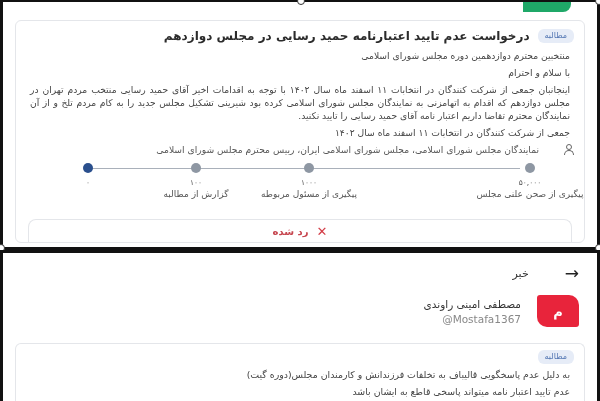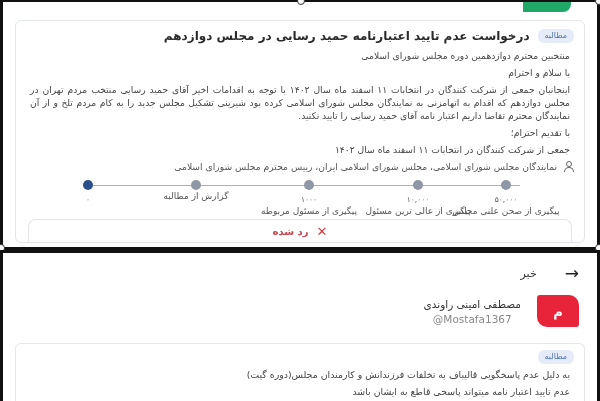--- a/index.html
+++ b/index.html
@@ -13,44 +13,44 @@
 
     .green-tab { position: absolute; top: 0; right: 26px; width: 48px; height: 10px; background: #1fa868; border-radius: 0 0 8px 0; }
 
     .card1 { position: absolute; top: 18px; left: 12px; right: 12px; bottom: 4px; border: 1px solid #e4e6ea; border-radius: 6px; background: #fff; padding: 6px 10px 0 10px; direction: rtl; }
     .title-row { display: flex; align-items: center; gap: 8px; }
     .badge { background: #e6ecf7; color: #5477b3; font-size: 8px; padding: 1px 7px; border-radius: 6px; line-height: 12px; }
     .title { font-size: 12px; font-weight: bold; color: #2b2b2b; line-height: 18px; }
     .body-text { font-size: 9.2px; color: #444; line-height: 13px; margin-top: 2px; text-align: justify; }
     .body-text p { margin: 4px; }
 
-    .target-row { display: flex; align-items: center; gap: 6px; margin-top: 5px; font-size: 9.2px; color: #555; }
+    .target-row { display: flex; align-items: center; gap: 24px; margin-top: 5px; font-size: 9.2px; color: #555; }
     .user-icon { width: 11px; height: 11px; position: relative; }
     .user-icon::before { content: ""; position: absolute; left: 3px; top: 0; width: 4px; height: 4px; border: 1.2px solid #666; border-radius: 50%; }
     .user-icon::after { content: ""; position: absolute; left: 1px; top: 6px; width: 8px; height: 4px; border: 1.2px solid #666; border-bottom: none; border-radius: 5px 5px 0 0; }
 
     .timeline { position: relative; height: 70px; margin-top: 8px; direction: ltr; }
     .tl-line { position: absolute; top: 5px; left: 62px; right: 54px; height: 1px; background: #a9b0ba; }
     .tl-node { position: absolute; top: 0; width: 110px; margin-left: -55px; text-align: center; }
     .tl-dot { width: 10px; height: 10px; border-radius: 50%; background: #8e97a3; margin: 0 auto; position: relative; }
     .tl-dot.active { background: #2a4f8d; }
     .tl-value { font-size: 7.5px; color: #555; margin-top: 5px; line-height: 10px; }
     .tl-label { font-size: 9px; color: #555; line-height: 12px; direction: rtl; }
 
     .status-box { position: absolute; left: 12px; right: 12px; bottom: -1px; height: 24px; border: 1px solid #e4e6ea; border-bottom: none; border-radius: 8px 8px 0 0; display: flex; align-items: center; justify-content: center; gap: 8px; direction: rtl; }
     .status-label { color: #c6464f; font-size: 10px; font-weight: bold; }
     .x-icon { color: #d33d47; font-size: 13px; font-weight: bold; line-height: 1; }
 
     .news-header { position: absolute; top: 10px; right: 18px; left: 18px; height: 20px; direction: rtl; display: flex; align-items: center; }
     .back-icon { font-size: 17px; color: #222; line-height: 1; }
-    .news-title { font-size: 11px; color: #333; margin-right: 28px; }
+    .news-title { font-size: 11px; color: #333; margin-right: 36px; }
 
     .author { position: absolute; top: 42px; right: 18px; display: flex; direction: rtl; align-items: center; gap: 16px; }
     .avatar { width: 42px; height: 32px; background: #e8243b; border-radius: 3px 10px 3px 10px; color: #fff; font-size: 13px; font-weight: bold; display: flex; align-items: center; justify-content: center; }
-    .author-info { text-align: center; }
+    .author-info { text-align: right; }
     .author-name { font-size: 10.5px; color: #333; line-height: 15px; }
     .author-handle { font-size: 10.5px; color: #888; line-height: 14px; direction: ltr; }
 
     .card2 { position: absolute; top: 90px; left: 12px; right: 12px; bottom: 0; border: 1px solid #e4e6ea; border-bottom: none; border-radius: 6px 6px 0 0; padding: 6px 10px 0 10px; direction: rtl; }
     .card2 .title { font-size: 13px; }
     .card2 .body-text { font-size: 9.4px; text-align: right; }
   </style>
 </head>
 <body>
 
@@ -63,50 +63,45 @@
 
   <div class="card1">
     <div class="title-row">
       <span class="badge">مطالبه</span>
       <span class="title">درخواست عدم تایید اعتبارنامه حمید رسایی در مجلس دوازدهم</span>
     </div>
     <div class="body-text">
       <p>منتخبین محترم دوازدهمین دوره مجلس شورای اسلامی</p>
       <p>با سلام و احترام</p>
       <p>اینجانبان جمعی از شرکت کنندگان در انتخابات ۱۱ اسفند ماه سال ۱۴۰۲ با توجه به اقدامات اخیر آقای حمید رسایی منتخب مردم تهران در مجلس دوازدهم که اقدام به اتهامزنی به نمایندگان مجلس شورای اسلامی کرده بود شیرینی تشکیل مجلس جدید را به کام مردم تلخ و از آن نمایندگان محترم تقاضا داریم اعتبار نامه آقای حمید رسایی را تایید نکنید.</p>
-      <p>با تقدیم احترام؛</p>
       <p>جمعی از شرکت کنندگان در انتخابات ۱۱ اسفند ماه سال ۱۴۰۲</p>
     </div>
     <div class="target-row">
       <span class="user-icon"></span>
       <span>نمایندگان مجلس شورای اسلامی، مجلس شورای اسلامی ایران، رییس محترم مجلس شورای اسلامی</span>
     </div>
 
     <div class="timeline">
       <div class="tl-line"></div>
       <div class="tl-node" style="left:62px;">
         <div class="tl-dot active"></div>
         <div class="tl-value">۰</div>
         <div class="tl-label"></div>
       </div>
       <div class="tl-node" style="left:170px;">
         <div class="tl-dot"></div>
+        <div class="tl-value">۱۰۰</div>
         <div class="tl-label">گزارش از مطالبه</div>
       </div>
       <div class="tl-node" style="left:283px;">
         <div class="tl-dot"></div>
         <div class="tl-value">۱۰۰۰</div>
         <div class="tl-label">پیگیری از مسئول مربوطه</div>
       </div>
-      <div class="tl-node" style="left:392px;">
-        <div class="tl-dot"></div>
-        <div class="tl-value">۱۰,۰۰۰</div>
-        <div class="tl-label">پیگیری از عالی ترین مسئول</div>
-      </div>
-      <div class="tl-node" style="left:480px;">
+      <div class="tl-node" style="left:504px;">
         <div class="tl-dot"></div>
         <div class="tl-value">۵۰,۰۰۰</div>
         <div class="tl-label">پیگیری از صحن علنی مجلس</div>
       </div>
     </div>
 
     <div class="status-box">
       <span class="x-icon">✕</span>
       <span class="status-label">رد شده</span>
     </div>

